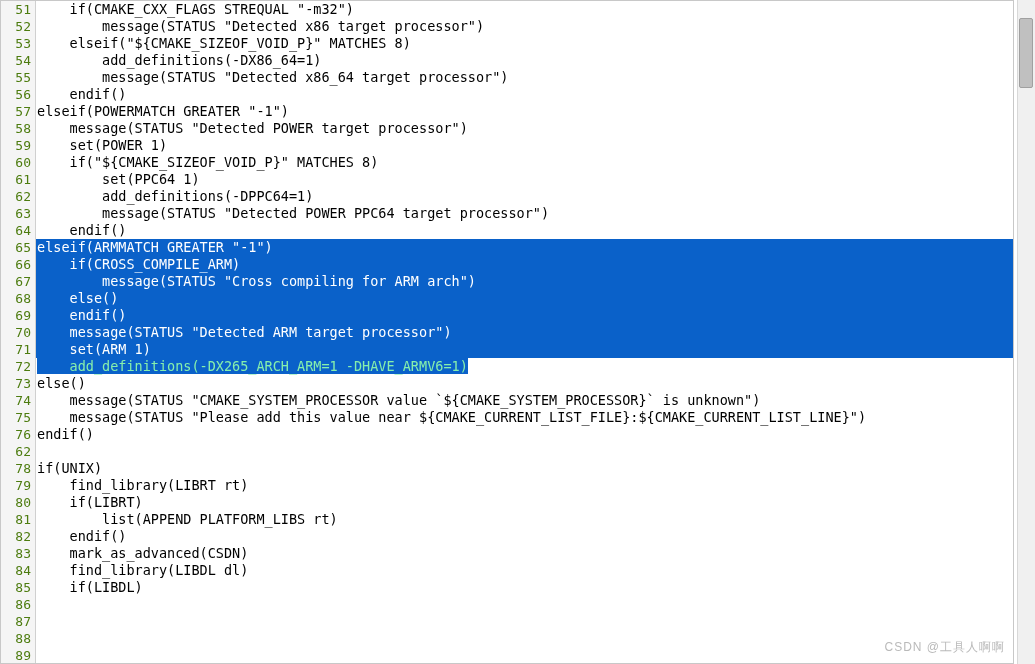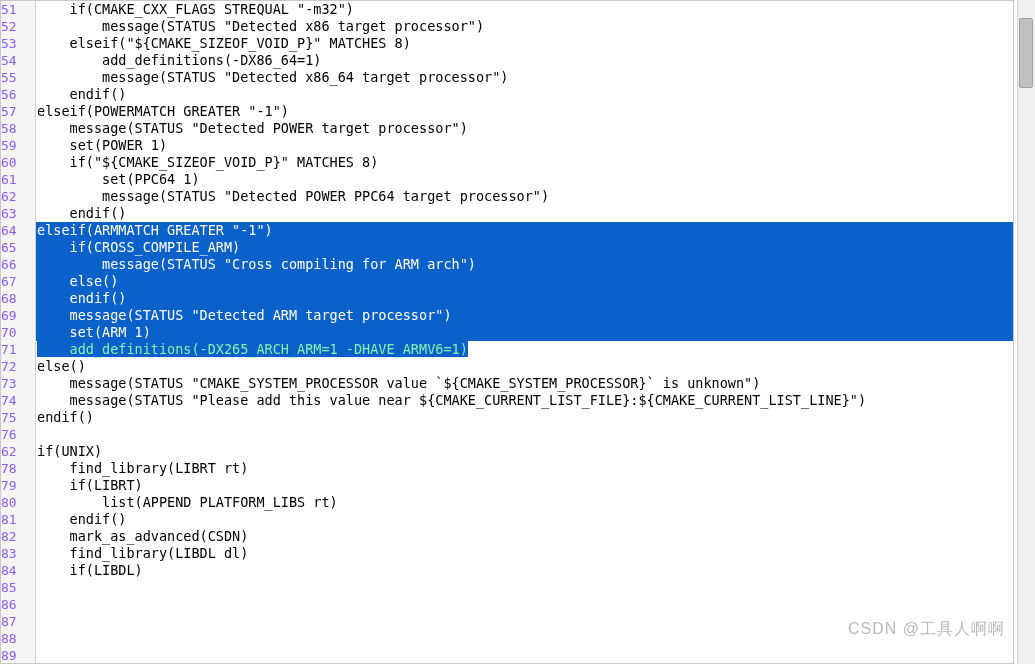--- a/index.html
+++ b/index.html
@@ -18,21 +18,22 @@
     height: 664px;
     display: flex;
     border: 1px solid #c8c8c8;
     box-sizing: border-box;
     background: #fff;
   }
   .gutter {
     width: 34px;
     background: #f5f5f5;
     border-right: 1px solid #d0d0d0;
-    color: #8b5cf6;
+    text-align: right;
+    color: #4d7c0f;
     user-select: none;
     flex-shrink: 0;
   }
   .gutter-line {
     height: 17px;
     line-height: 17px;
     padding-right: 4px;
     box-sizing: border-box;
     font-size: 13px;
   }
@@ -76,24 +77,24 @@
     width: 14px;
     height: 70px;
     background: #c0c0c0;
     border: 1px solid #a0a0a0;
     border-radius: 2px;
     box-sizing: border-box;
   }
   .watermark {
     position: absolute;
     right: 30px;
-    bottom: 24px;
+    bottom: 8px;
     color: rgba(128,128,128,0.55);
     font-family: sans-serif;
-    font-size: 16px;
+    font-size: 12px;
     letter-spacing: 1px;
     pointer-events: none;
   }
 </style>
 </head>
 <body>
 
 <div class="editor-container">
   <div class="gutter" id="gutter">
       <div class="gutter-line">51</div>
@@ -141,20 +142,21 @@
       <div class="code-line">        message(STATUS "Detected x86 target processor")</div>
       <div class="code-line">    elseif("${CMAKE_SIZEOF_VOID_P}" MATCHES 8)</div>
       <div class="code-line">        add_definitions(-DX86_64=1)</div>
       <div class="code-line">        message(STATUS "Detected x86_64 target processor")</div>
       <div class="code-line">    endif()</div>
       <div class="code-line">elseif(POWERMATCH GREATER "-1")</div>
       <div class="code-line">    message(STATUS "Detected POWER target processor")</div>
       <div class="code-line">    set(POWER 1)</div>
       <div class="code-line">    if("${CMAKE_SIZEOF_VOID_P}" MATCHES 8)</div>
       <div class="code-line">        set(PPC64 1)</div>
+      <div class="code-line">        add_definitions(-DPPC64=1)</div>
       <div class="code-line">        message(STATUS "Detected POWER PPC64 target processor")</div>
       <div class="code-line">    endif()</div>
       <div class="code-line selected">elseif(ARMMATCH GREATER "-1")</div>
       <div class="code-line selected">    if(CROSS_COMPILE_ARM)</div>
       <div class="code-line selected">        message(STATUS "Cross compiling for ARM arch")</div>
       <div class="code-line selected">    else()</div>
       <div class="code-line selected">    endif()</div>
       <div class="code-line selected">    message(STATUS "Detected ARM target processor")</div>
       <div class="code-line selected">    set(ARM 1)</div>
       <div class="code-line partial"><span class="sel-span">    add_definitions(-DX265_ARCH_ARM=1 -DHAVE_ARMV6=1)</span></div>

